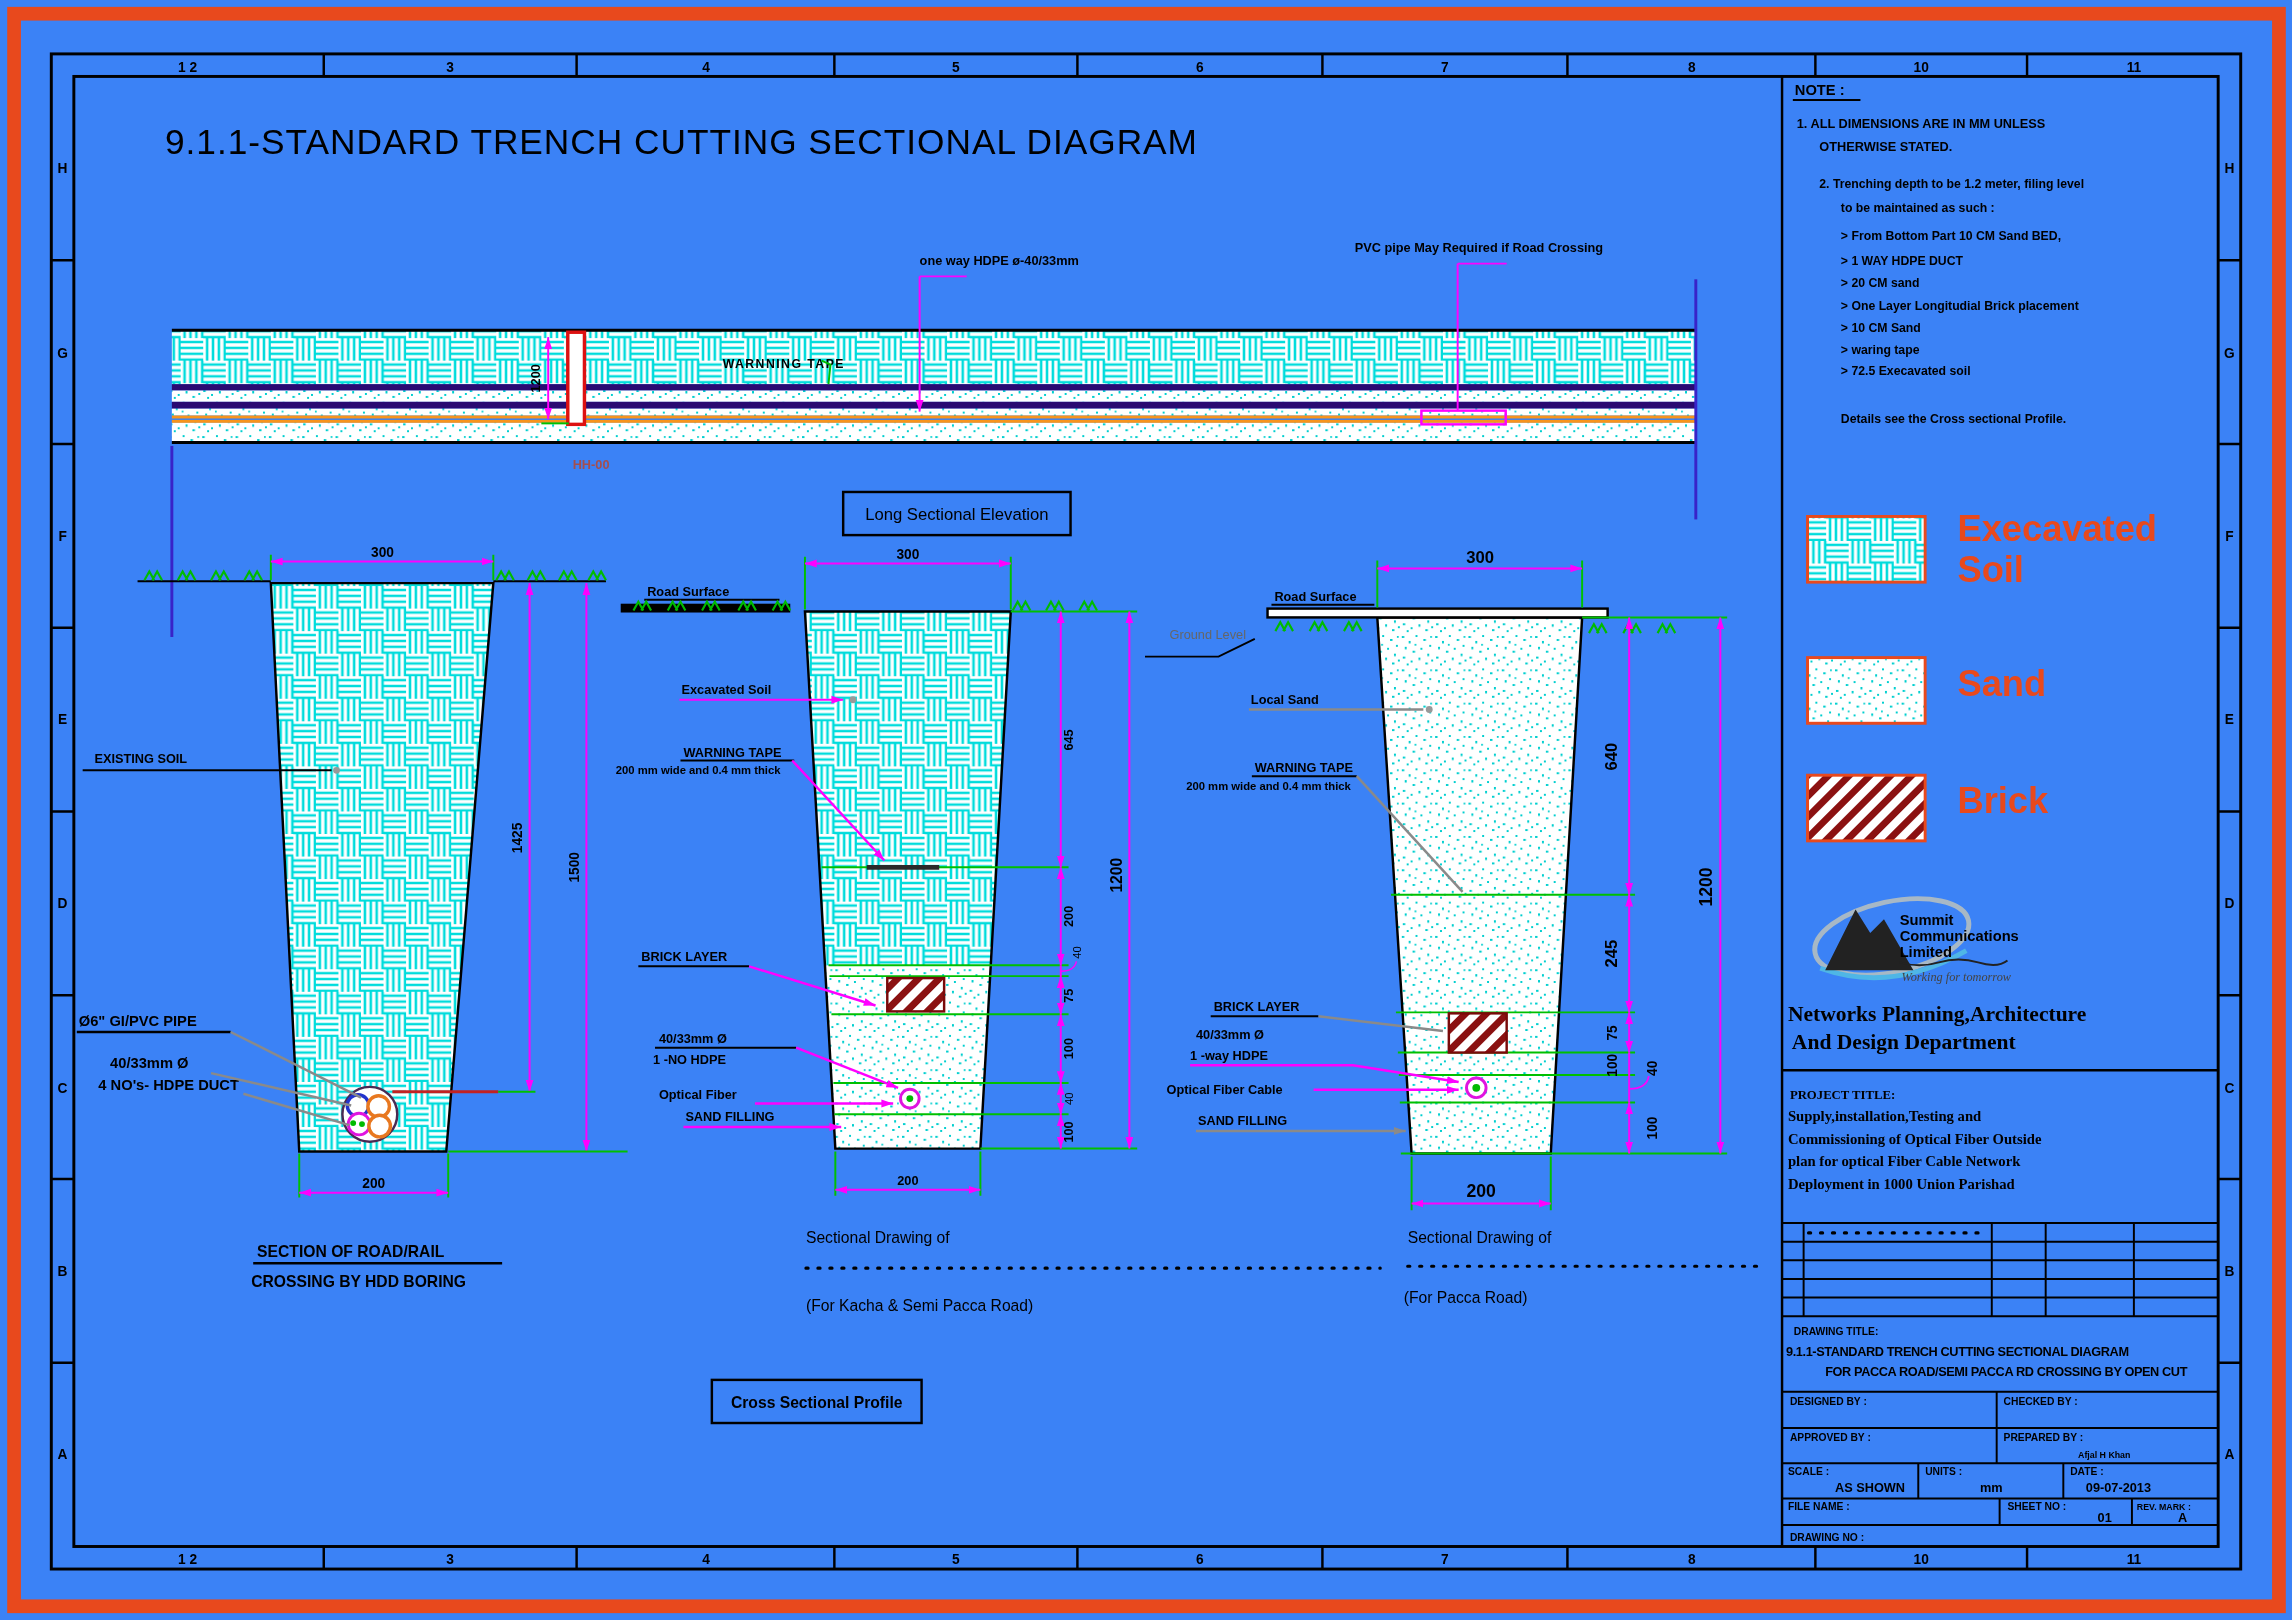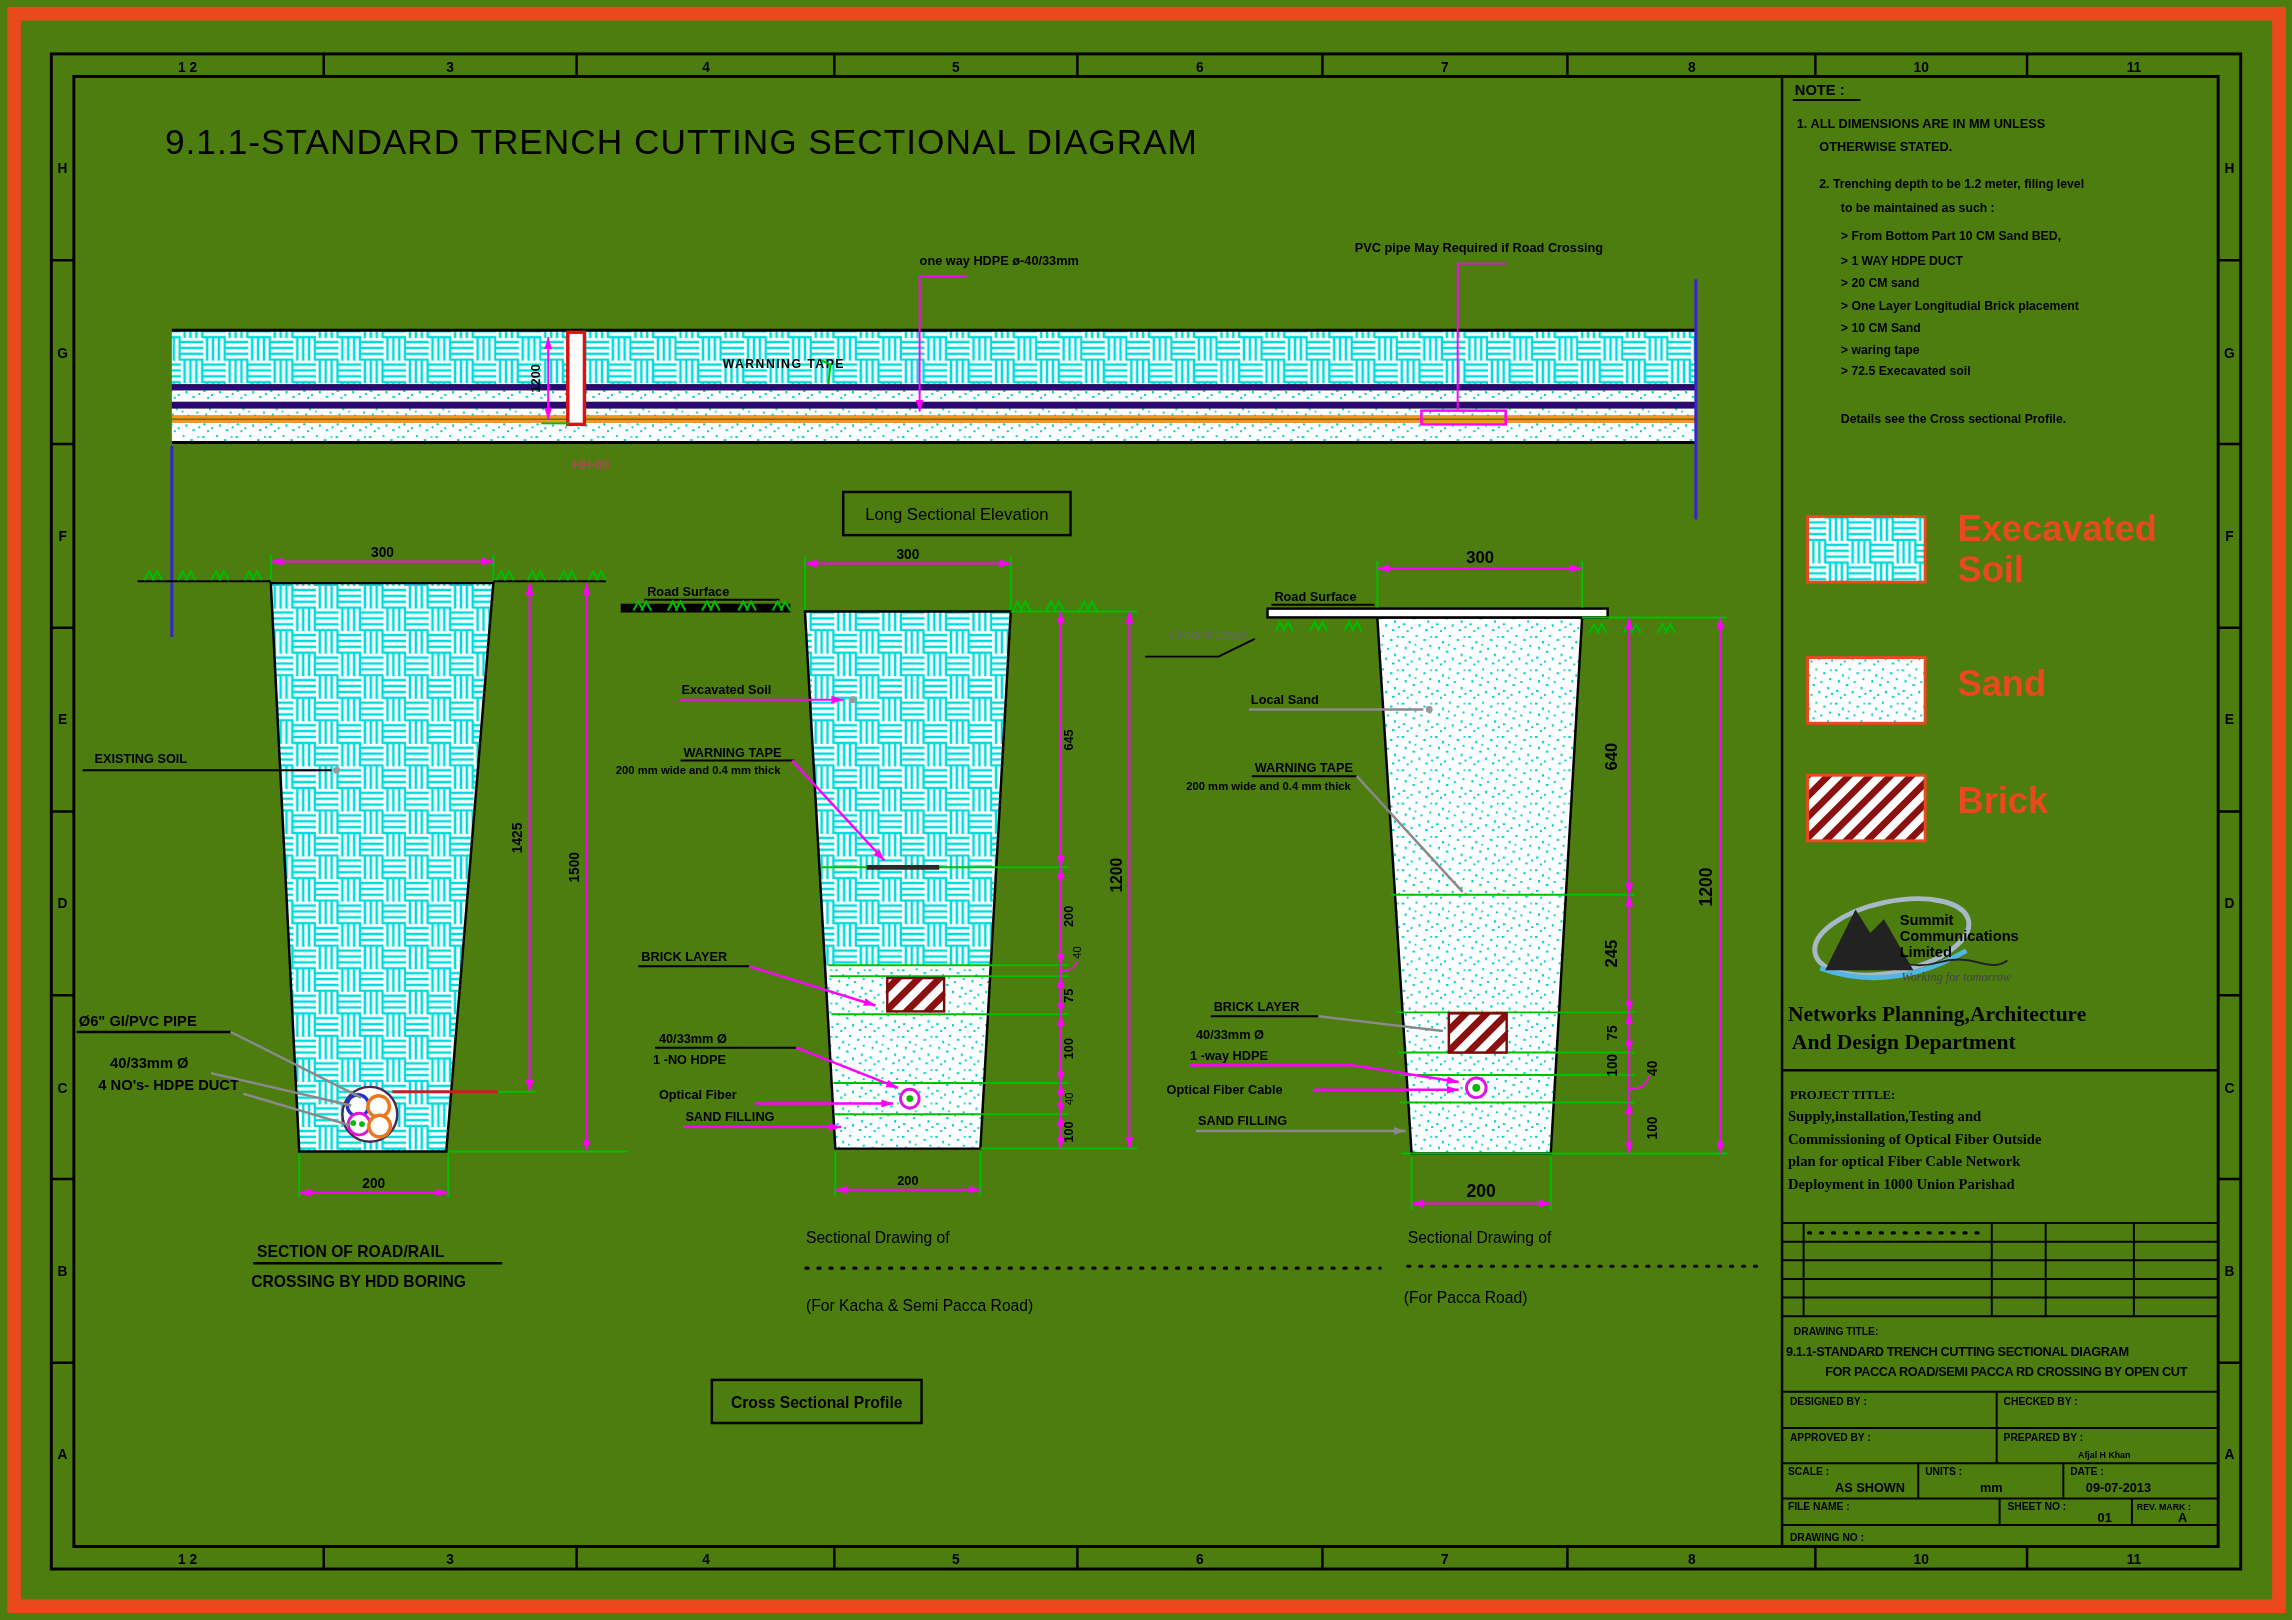--- a/index.html
+++ b/index.html
@@ -1,16 +1,16 @@
 <!DOCTYPE html>
 <html><head>
 <meta charset="utf-8">
 <style>
   html,body{margin:0;padding:0;background:#fff}
-  #page{position:relative;width:2293px;height:1620px;background:#4d7c0f;overflow:hidden}
+  #page{position:relative;width:2293px;height:1620px;background:#3b82f6;overflow:hidden}
   svg{display:block}
   text{font-family:"Liberation Sans",sans-serif;fill:#000}
   .b{font-weight:bold}
   .s10{font-size:10.5px}.s11{font-size:11.5px}.s12{font-size:12.5px}.s13{font-size:13px}
   .s14{font-size:14px}.s15{font-size:15px}.s16{font-size:16px}.s17{font-size:17px}
   .s18{font-size:18px}.s9{font-size:9px}.s36{font-size:36px}.s37{font-size:37px}.s22{font-size:22px}
   .mid{text-anchor:middle}
   .serif{font-family:"Liberation Serif",serif}
   .accent{fill:#E8491D}
   .g{stroke:#00C000;stroke-width:2;fill:none}

